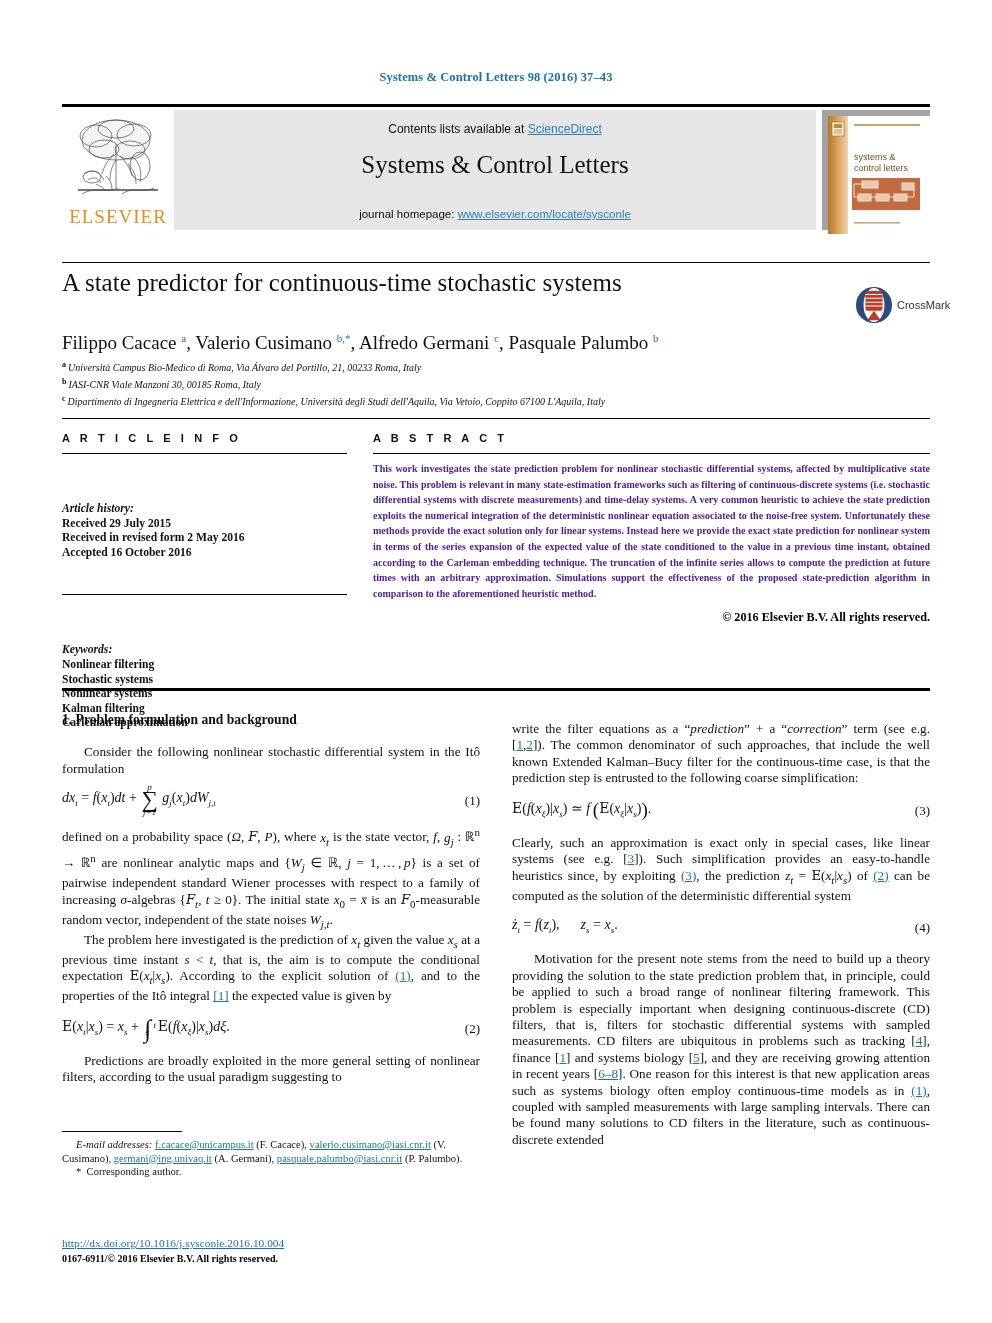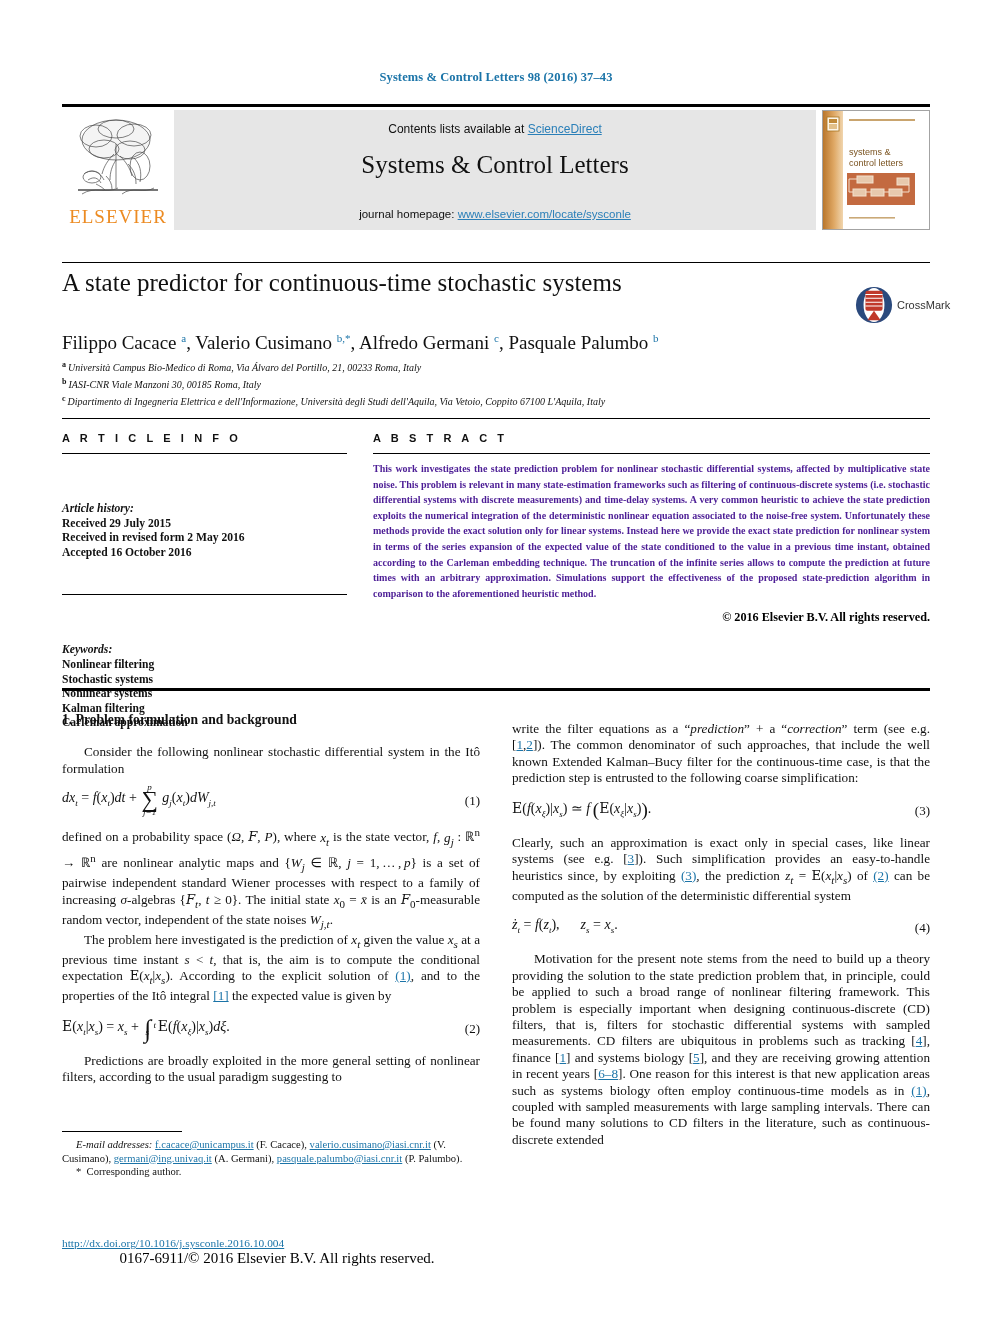--- a/index.html
+++ b/index.html
@@ -104,21 +104,21 @@
     font-family: "Liberation Sans", sans-serif;
     font-size: 11.5px;
     color: #111;
   }
   .homepage-line .url { color: #2a7fb8; }
   .cover-thumb {
     width: 108px;
     flex: none;
     position: relative;
     background: #fff;
-    border: 1px solid #a3a3a3;
+    border: 6px solid #a3a3a3;
     box-sizing: border-box;
     margin-left: 6px;
   }
 
   
   .title-rule {
     position: absolute;
     left: 62px; top: 262px;
     width: 868px;
     border-top: 1px solid #000;
@@ -340,21 +340,21 @@
   .mail { color: #1b74a8; }
   .doi-block {
     position: absolute;
     left: 62px; top: 1236px;
     width: 430px;
     font-family: "Liberation Serif", serif;
     font-size: 11.4px;
     line-height: 15px;
   }
   .doi-link { color: #1b74a8; }
-  .issn { font-weight: normal; font-size: 15px; text-align: center; }
+  .issn { font-weight: bold; font-size: 10px; }
 </style>
 </head>
 <body>
 
 <div class="page">
 
   <div class="running-head">Systems &amp; Control Letters 98 (2016) 37–43</div>
 
   <div class="masthead">
     <div class="masthead-inner">

